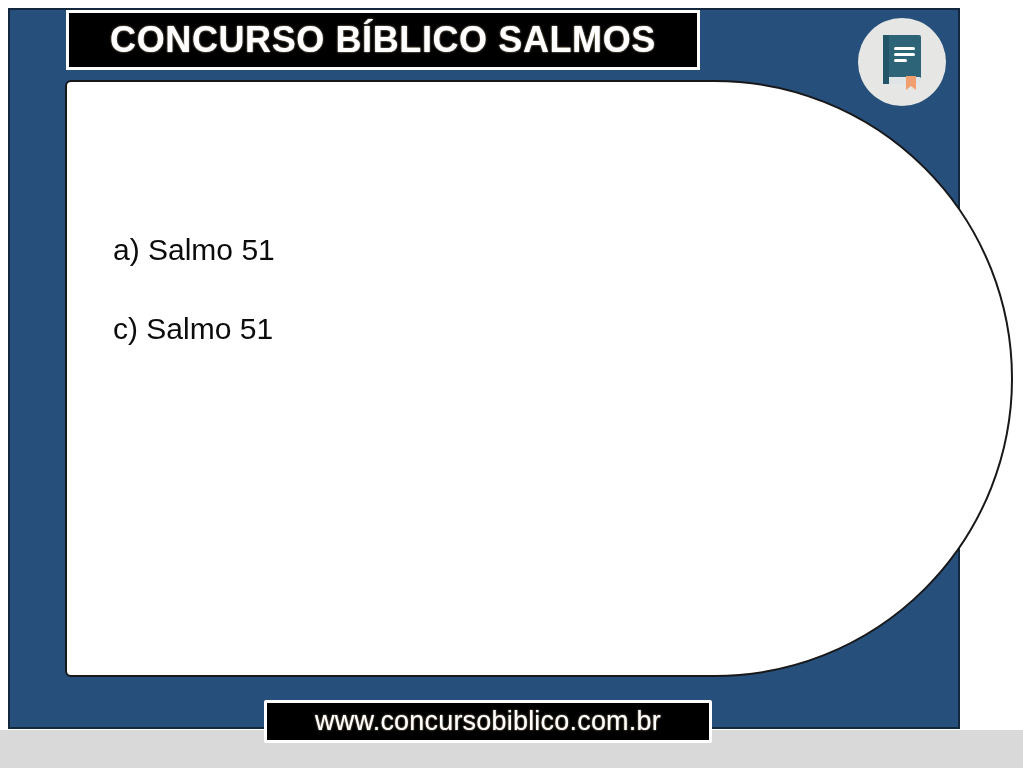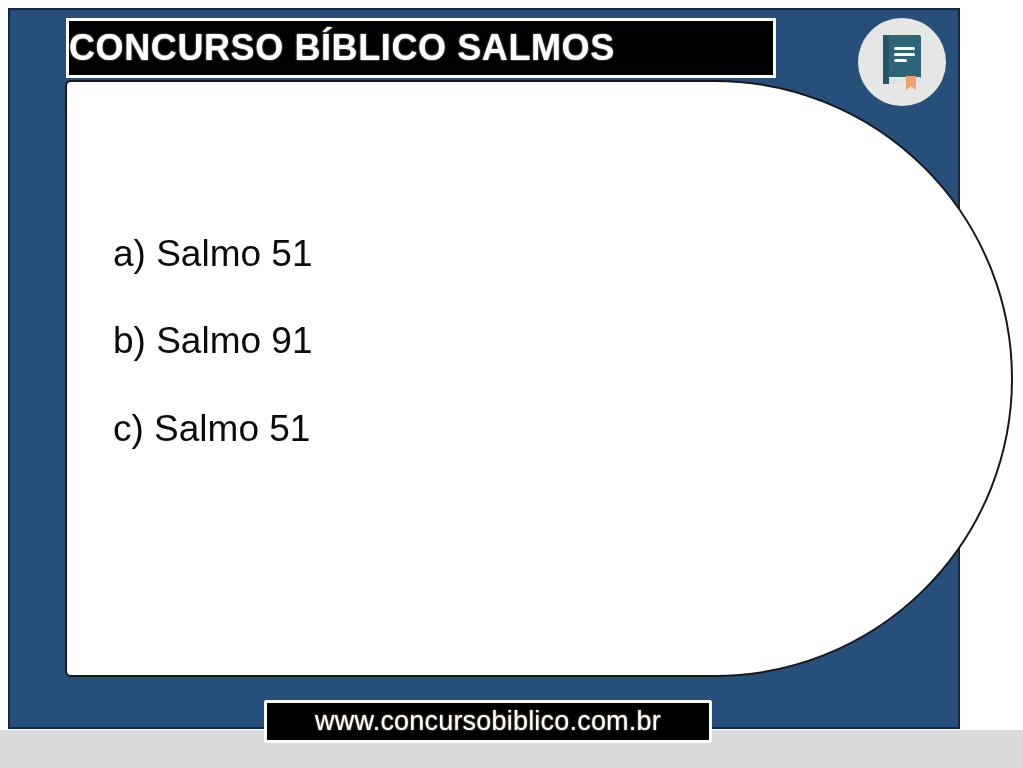--- a/index.html
+++ b/index.html
@@ -71,39 +71,39 @@
     line-height: 1.52;
     color: #0c0c0c;
     font-weight: 400;
     letter-spacing: 0.1px;
   }
 
   .options {
     margin-top: 62px;
   }
   .option {
-    font-size: 37px;
+    font-size: 30px;
     line-height: 1.2;
     color: #0c0c0c;
     margin-bottom: 43px;
   }
 
   
   .title-plate {
     position: absolute;
     left: 66px;
-    top: 18px;
-    width: 710px;
+    top: 10px;
+    width: 634px;
     height: 60px;
     background: #000000;
     border: 3px solid #ffffff;
     box-sizing: border-box;
     display: flex;
     align-items: center;
-    justify-content: flex-start;
+    justify-content: center;
   }
   .title-text {
     color: #ffffff;
     font-size: 36px;
     font-weight: bold;
     letter-spacing: 0.6px;
     white-space: nowrap;
     text-shadow: 0 0 2px rgba(255,230,200,0.85);
   }
 
@@ -153,21 +153,20 @@
   <div class="bottom-strip"></div>
 
   <div class="blue-panel"></div>
 
   <div class="content-shape">
     <div class="content-inner">
 
 
       <div class="options">
         <div class="option">a) Salmo 51</div>
-        <div class="option">b) Salmo 91</div>
         <div class="option">c) Salmo 51</div>
       </div>
 
     </div>
   </div>
 
   <div class="title-plate">
     <span class="title-text">CONCURSO BÍBLICO SALMOS</span>
   </div>
 

